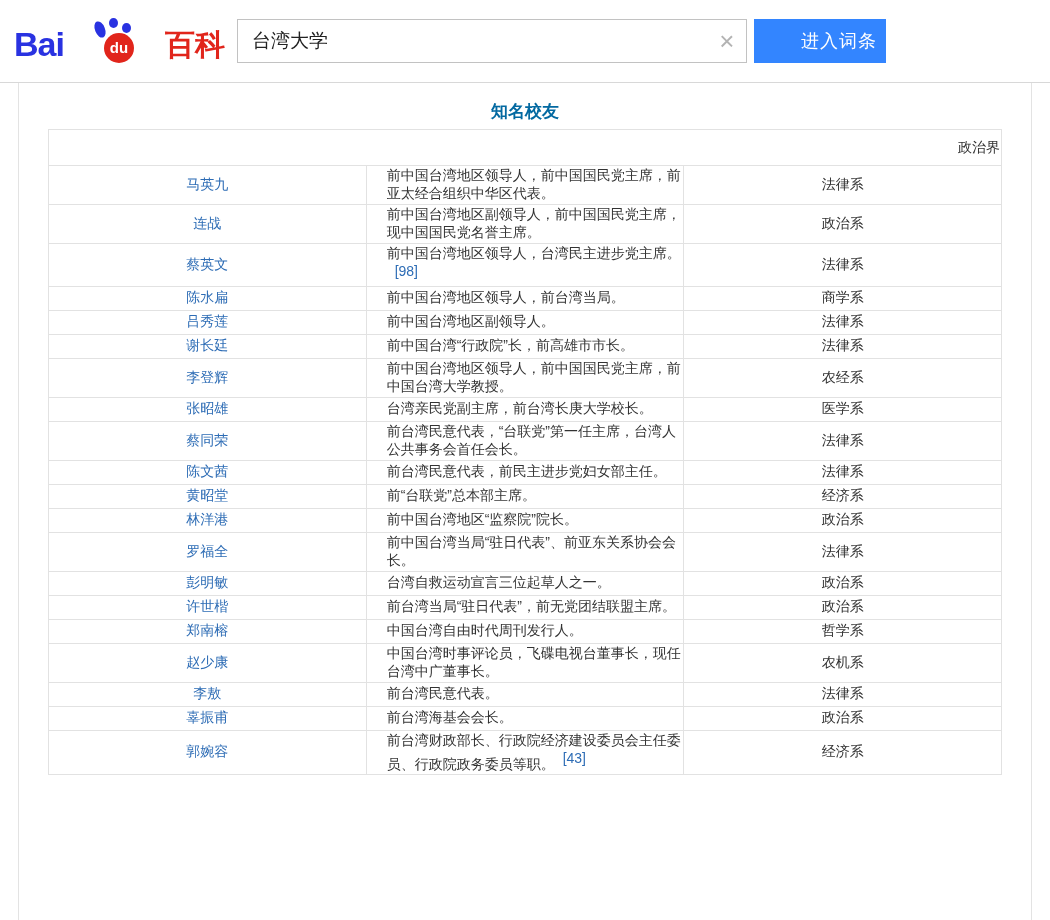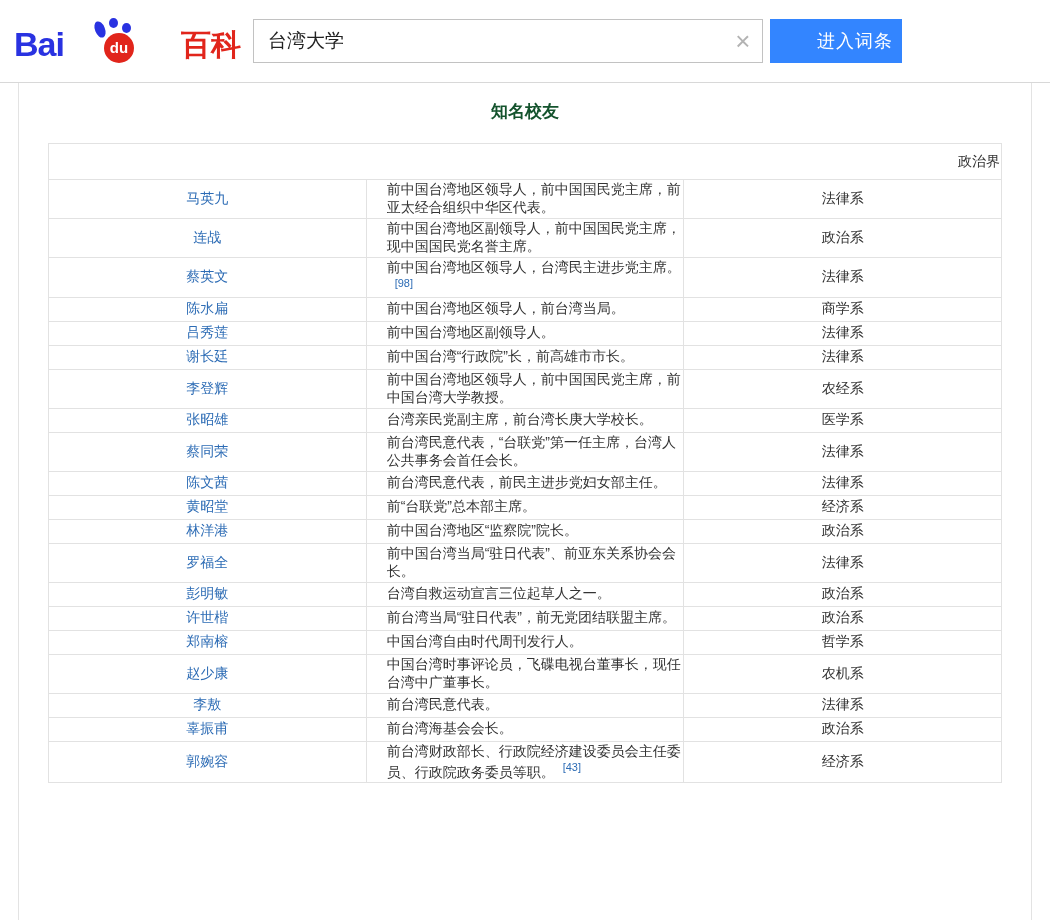--- a/index.html
+++ b/index.html
@@ -50,21 +50,21 @@
     background: var(--logo-red, #e1251b);
     border-radius: 50%;
     color: #fff; font-weight: bold; font-size: 15px;
     line-height: 30px; text-align: center;
   }
   .logo .baike {
     color: var(--logo-red, #e1251b);
     font-size: 30px;
     font-weight: bold;
     line-height: 38px;
-    margin-left: 19px;
+    margin-left: 3px;
   }
   .search-box {
     width: 510px; height: 44px;
     border: 1px solid #c2c2c2;
     display: flex; 
     background: #fff;
   }
   .search-input {
     border: none; outline: none;
     flex: 1; height: 100%;
@@ -96,22 +96,22 @@
     height: 837px;
     border-left: 1px solid var(--frame-border, #e3e3e3);
     border-right: 1px solid var(--frame-border, #e3e3e3);
     padding-top: 17px;
     overflow: hidden;
   }
   .section-title {
     text-align: center;
     font-size: 17px;
     font-weight: bold;
-    color: #14532d;
-    margin: 0 0 20px 0;
+    color: #0369a1;
+    margin: 0 0 6px 0;
   }
   .alumni-table {
     width: 954px;
     margin: 0 auto;
     border-collapse: collapse;
     table-layout: fixed;
   }
   .alumni-table td {
     border: 1px solid var(--table-border, #e2e2e2);
     font-size: 14px;
@@ -130,21 +130,21 @@
   td.name { width: 82px; text-align: center; }
   td.name a {
     color: var(--link-blue, #2d6cb5);
     text-decoration: none;
     cursor: pointer;
   }
   td.desc { padding-left: 20px; }
   td.dept { width: 100px; text-align: center; }
   sup.ref {
     color: var(--link-blue, #2d6cb5);
-    font-size: 11px;
+    font-size: 14px;
     margin-left: 8px;
     cursor: pointer;
   }
 </style>
 </head>
 <body>
 
 <div class="header">
   <div class="logo">
     <span class="bai">Bai</span>

